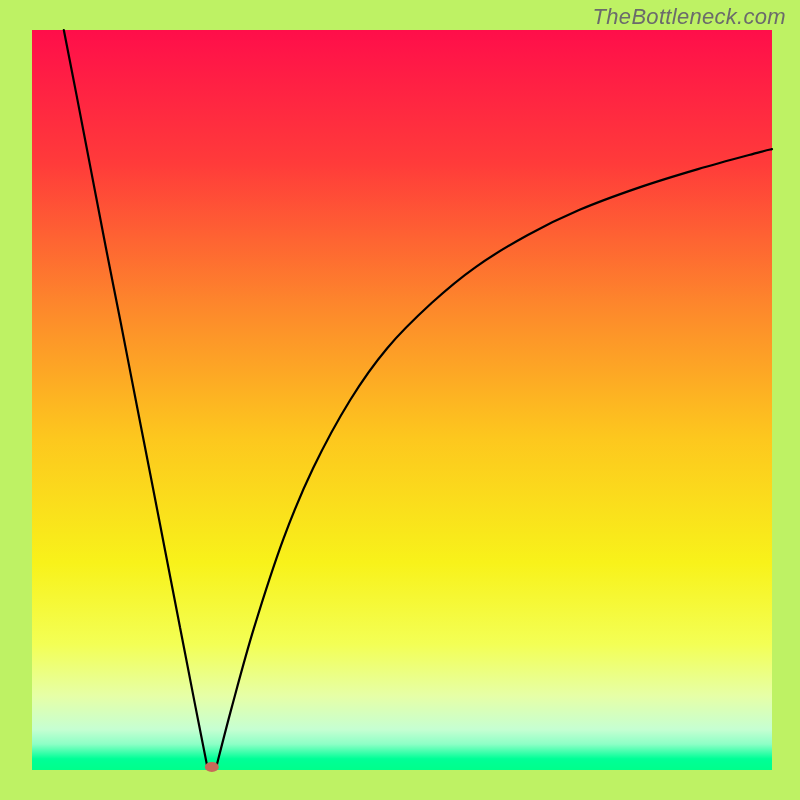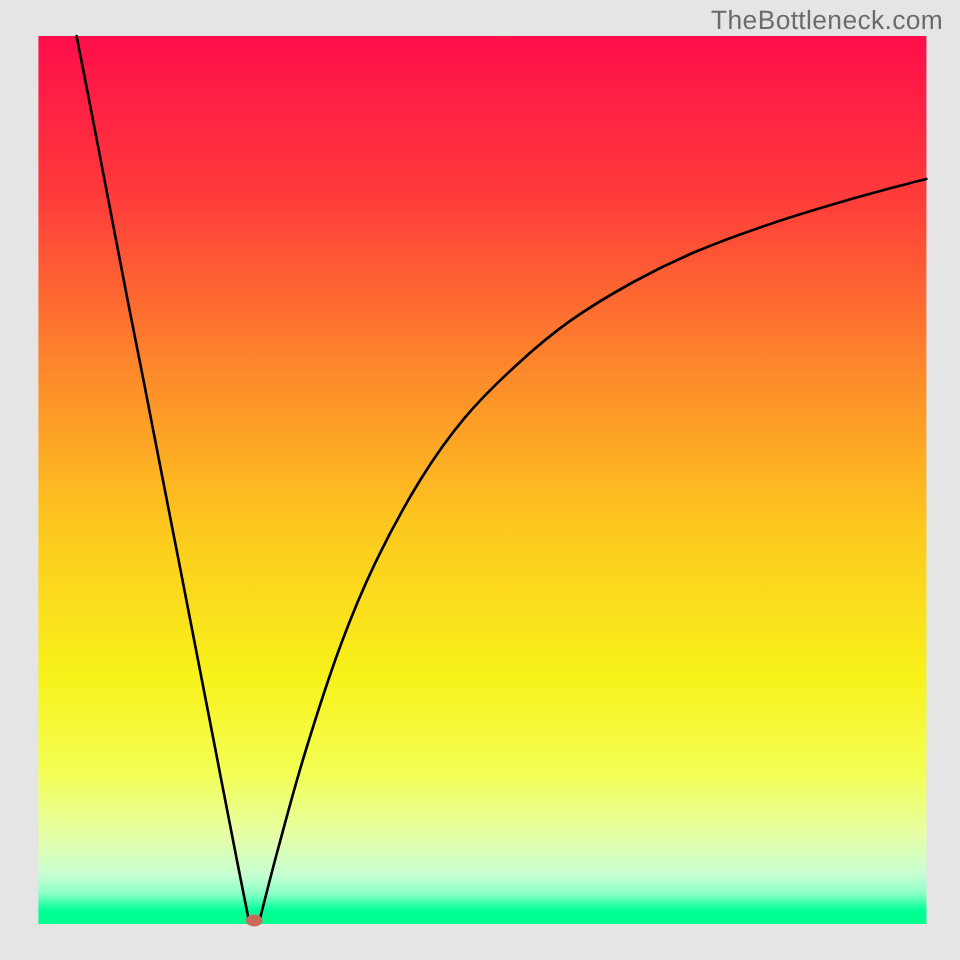--- a/index.html
+++ b/index.html
@@ -8,21 +8,22 @@
     width: 800px;
     height: 800px;
     background: #000;
     font-family: Arial, Helvetica, sans-serif;
     overflow: hidden;
   }
   .frame {
     position: relative;
     width: 800px;
     height: 800px;
-    background: #e5e5e5;
+    background: #bef264;
+    font-style: italic;
   }
   .watermark {
     position: absolute;
     top: 4px;
     right: 14px;
     color: #6b6b6b;
     font-size: 22px;
     font-weight: 500;
     letter-spacing: 0.3px;
     user-select: none;

